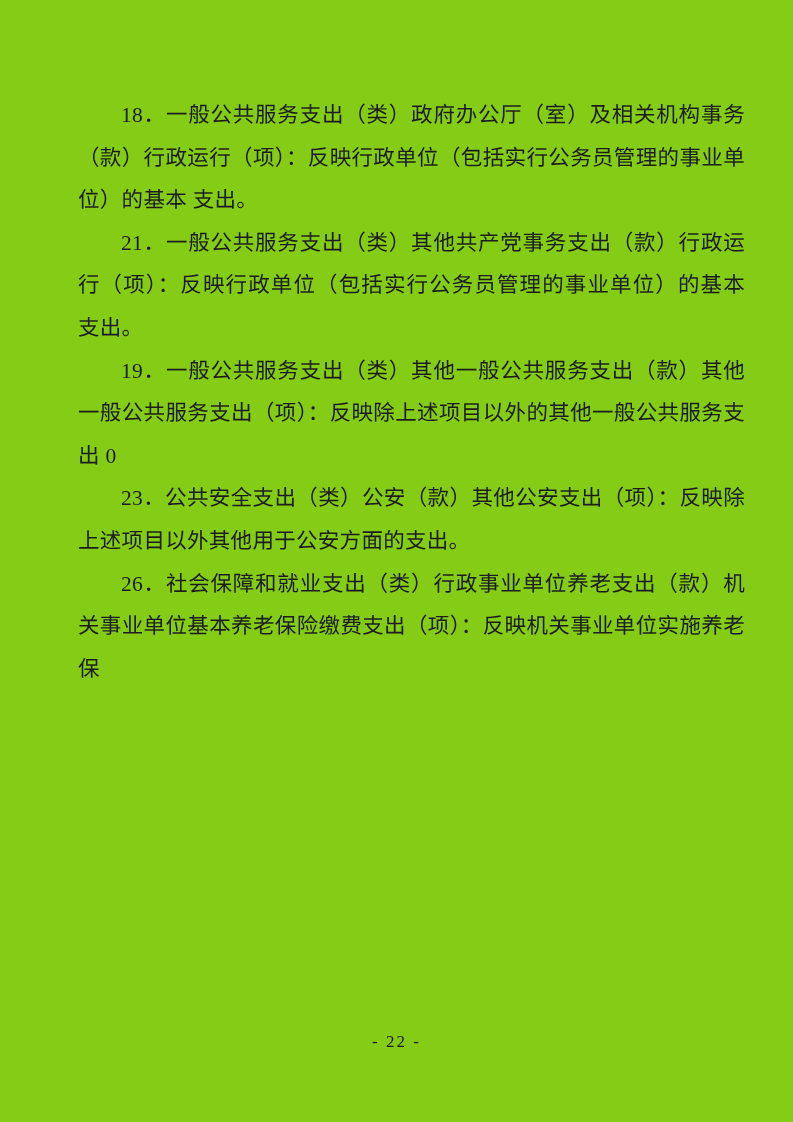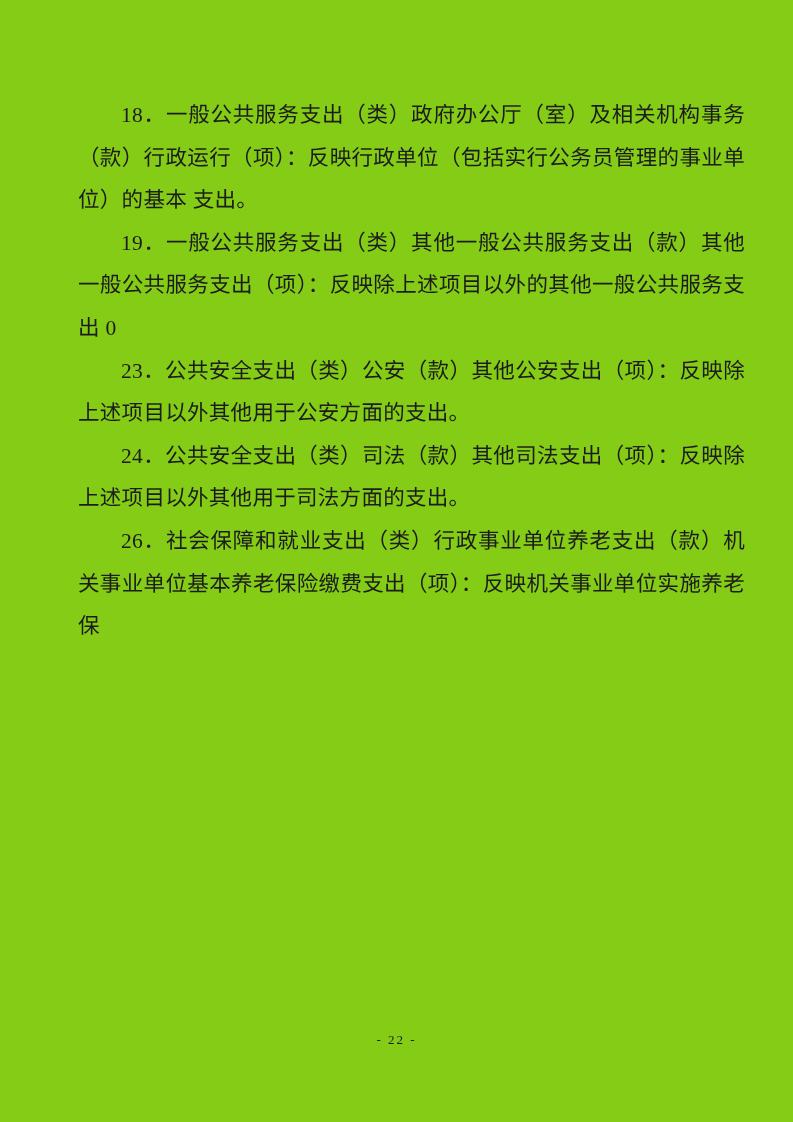--- a/index.html
+++ b/index.html
@@ -33,31 +33,31 @@
     text-justify: inter-character;
     letter-spacing: 0.3px;
     word-break: break-all;
   }
   .page-footer {
     position: absolute;
     left: 0;
     right: 0;
     top: 1032px;
     text-align: center;
-    font-size: 13px;
+    font-size: 17px;
     letter-spacing: 2px;
     color: #1c1c1c;
     font-family: "Liberation Serif", "DejaVu Serif", serif;
   }
 </style>
 </head>
 <body>
 
 <div class="page">
   <div class="content">
     <p>18．一般公共服务支出（类）政府办公厅（室）及相关机构事务（款）行政运行（项）：反映行政单位（包括实行公务员管理的事业单位）的基本 支出。</p>
+    <p>21．一般公共服务支出（类）其他共产党事务支出（款）行政运行（项）：反映行政单位（包括实行公务员管理的事业单位）的基本 支出。</p>
     <p>19．一般公共服务支出（类）其他一般公共服务支出（款）其他一般公共服务支出（项）：反映除上述项目以外的其他一般公共服务支出 0</p>
     <p>23．公共安全支出（类）公安（款）其他公安支出（项）：反映除上述项目以外其他用于公安方面的支出。</p>
-    <p>24．公共安全支出（类）司法（款）其他司法支出（项）：反映除上述项目以外其他用于司法方面的支出。</p>
     <p>26．社会保障和就业支出（类）行政事业单位养老支出（款）机关事业单位基本养老保险缴费支出（项）：反映机关事业单位实施养老保</p>
   </div>
   <div class="page-footer">- 22 -</div>
 </div>
 
 </body></html>

